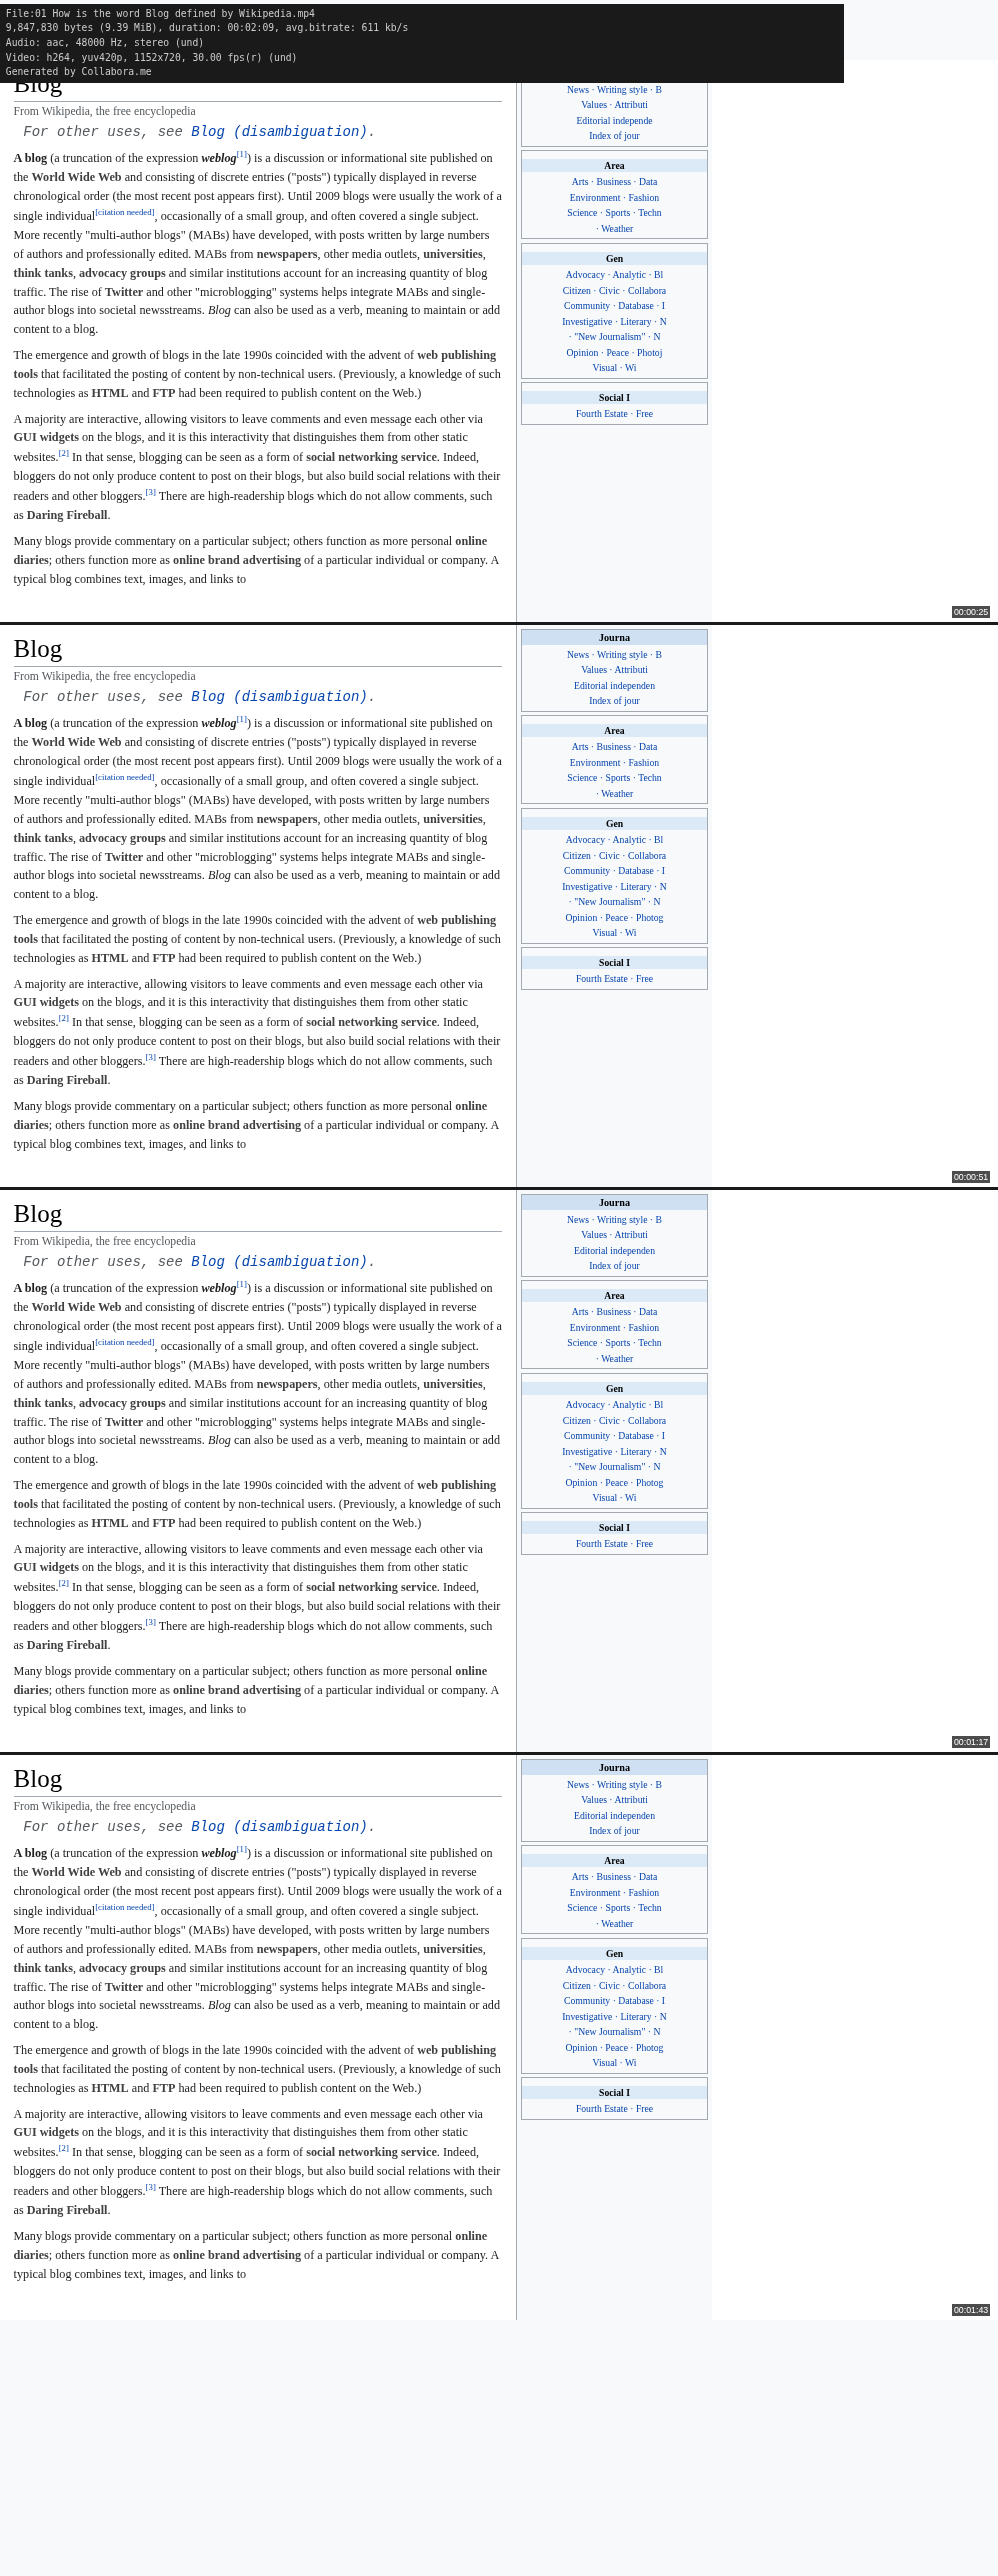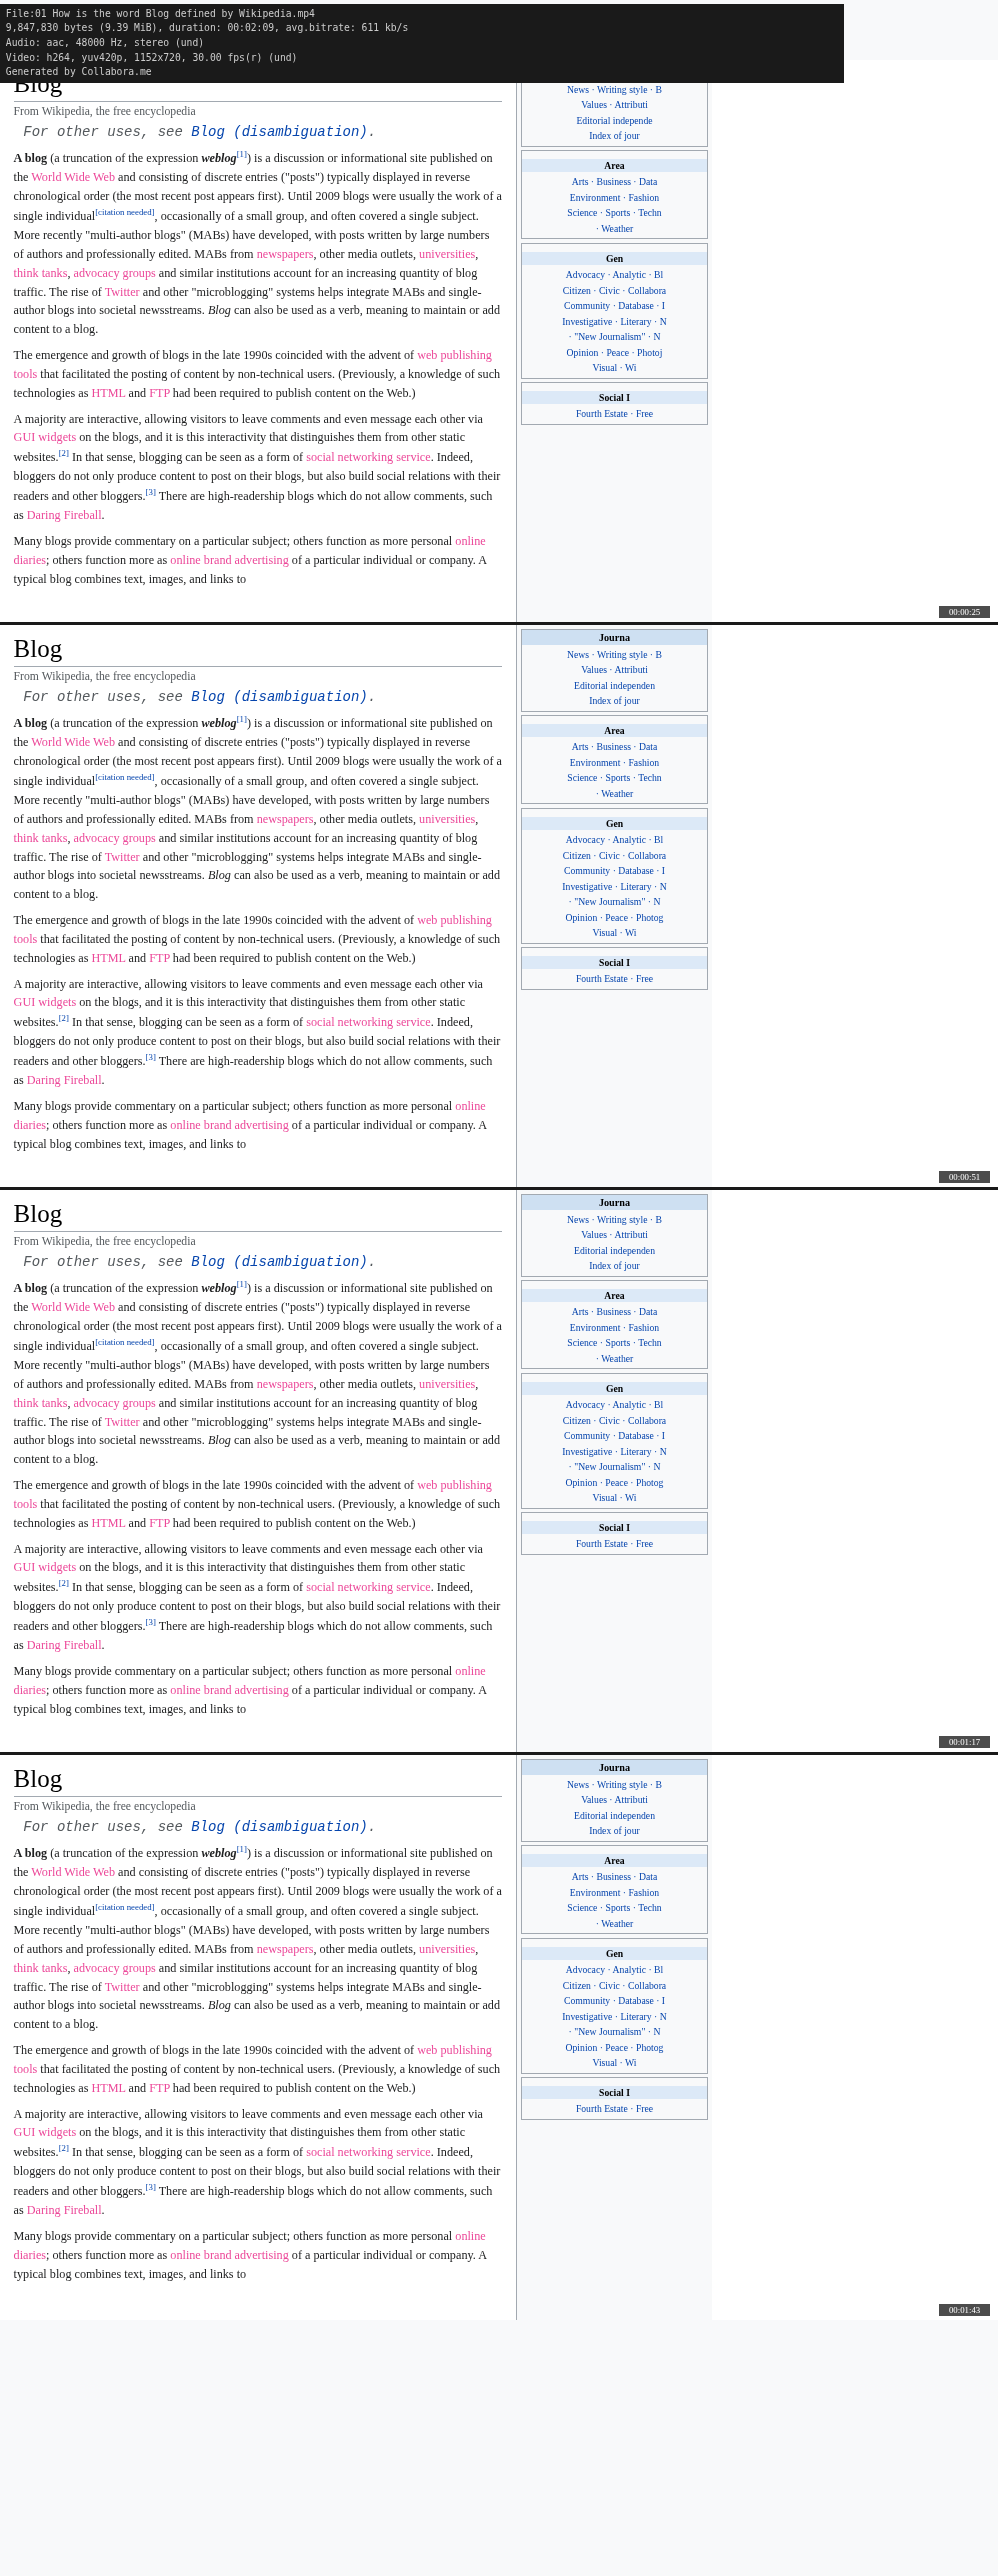--- a/index.html
+++ b/index.html
@@ -43,23 +43,23 @@
       border-bottom: none;
     }
 
     
     .timestamp {
       position: absolute;
       bottom: 3.9px;
       right: 7.8px;
       background: rgba(0,0,0,0.7);
       color: #fff;
-      font-family: Liberation Serif, serif;
+      font-family: Liberation Sans, sans-serif;
       font-size: 8.8px;
-      padding: 1px 10px;
+      padding: 1px 2px;
       z-index: 10;
     }
 
     
     .wiki-main {
       flex: 1;
       padding: 9.7px 13.6px;
       max-width: 517px;
       border-right: 1px solid #a2a9b1;
       background: #fff;
@@ -105,22 +105,23 @@
     }
 
     .wiki-body-text {
       font-size: 12.2px;
       line-height: 1.55;
       color: #202122;
       margin-bottom: 6.8px;
     }
 
     .wiki-body-text a {
-      color: #ec4899;
+      color: #404040;
       text-decoration: none;
+      font-weight: bold;
     }
 
     .wiki-bold {
       font-weight: bold;
     }
 
     .wiki-italic {
       font-style: italic;
       margin-top: 48px;
     }

